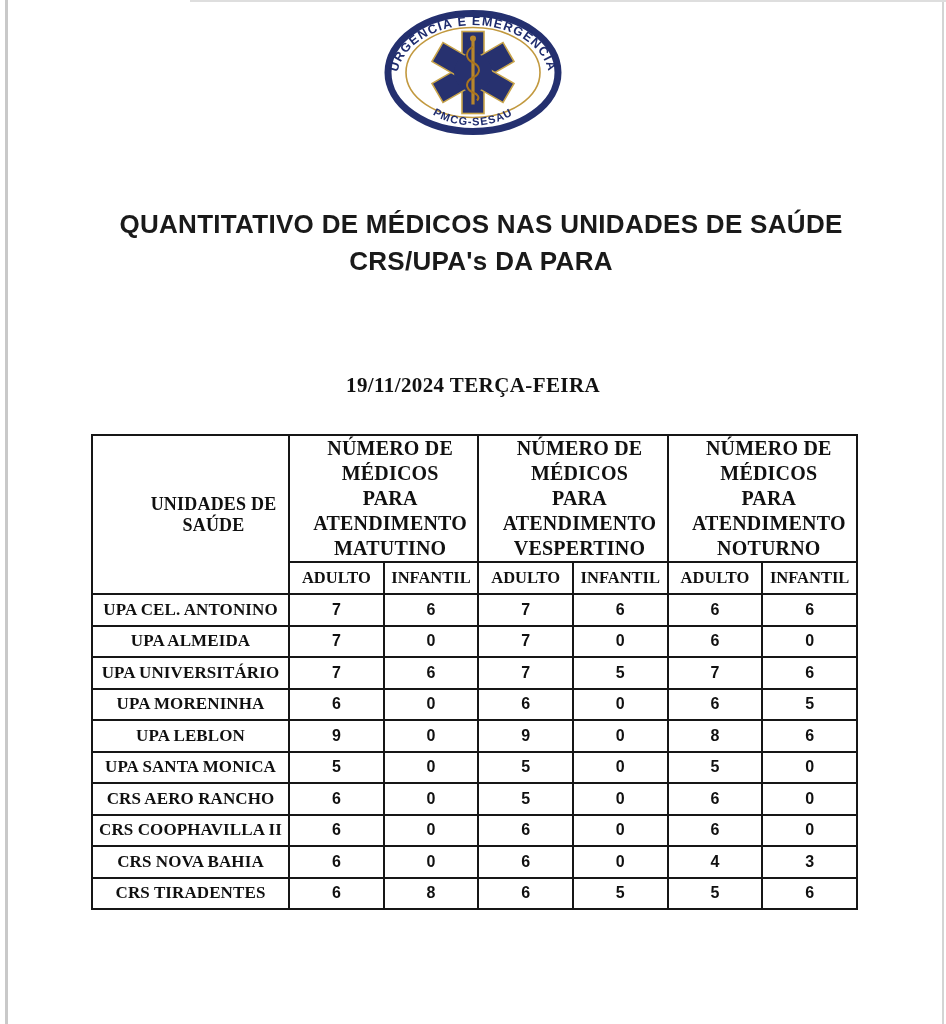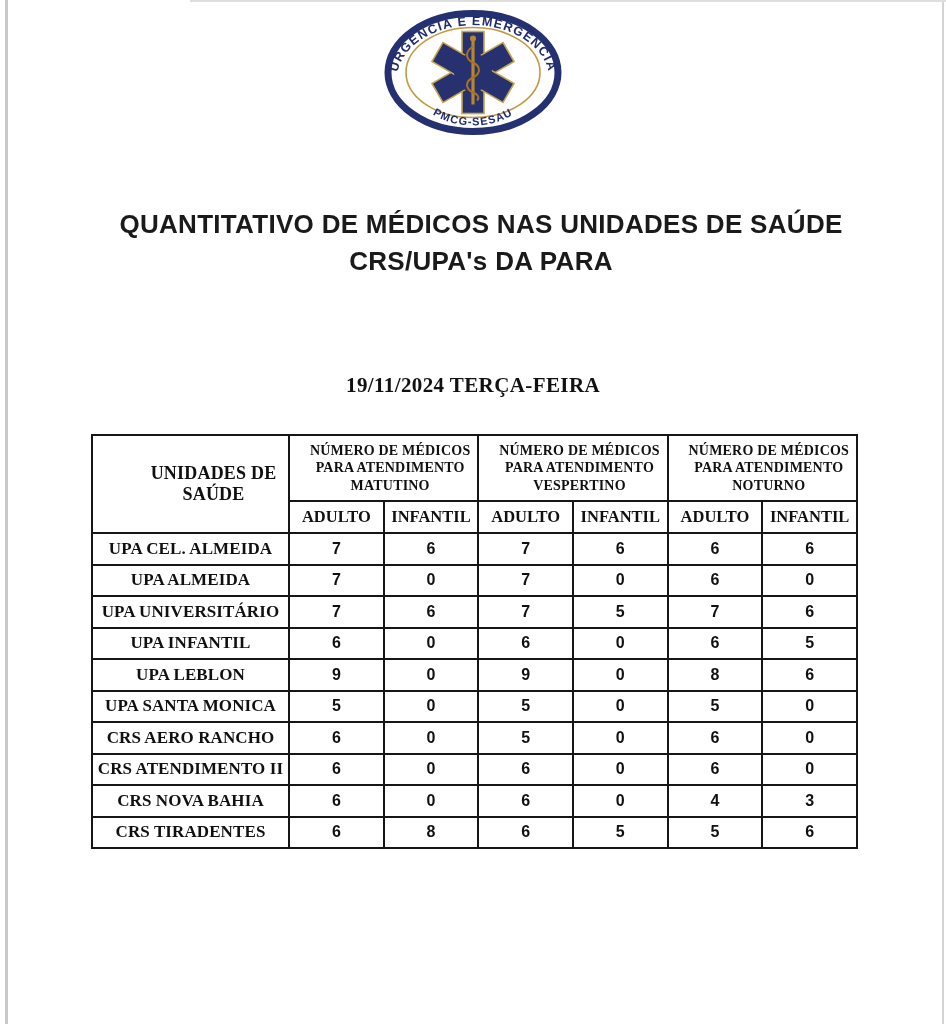--- a/index.html
+++ b/index.html
@@ -71,21 +71,21 @@
     border: 2px solid #161616;
     text-align: center;
     vertical-align: middle;
     padding: 0 2px;
     color: #101010;
   }
   .doc-table .group-h {
     height: 64px;
     font-family: "Liberation Serif", serif;
     font-weight: bold;
-    font-size: 14px;
+    font-size: 20px;
     line-height: 1.25;
     white-space: pre-line;
     letter-spacing: 0.2px;
     padding-left: 15px;
   }
   .doc-table .unit-h {
     font-family: "Liberation Serif", serif;
     font-weight: bold;
     font-size: 18px;
     letter-spacing: 0.2px;
@@ -188,21 +188,21 @@
         <th class="sub-h">ADULTO</th>
         <th class="sub-h">INFANTIL</th>
         <th class="sub-h">ADULTO</th>
         <th class="sub-h">INFANTIL</th>
         <th class="sub-h">ADULTO</th>
         <th class="sub-h">INFANTIL</th>
       </tr>
     </thead>
     <tbody>
       <tr>
-        <th class="unit-cell">UPA CEL. ALMEIDA</th>
+        <th class="unit-cell">UPA CEL. ANTONINO</th>
         <td class="value-cell">7</td>
         <td class="value-cell">6</td>
         <td class="value-cell">7</td>
         <td class="value-cell">6</td>
         <td class="value-cell">6</td>
         <td class="value-cell">6</td>
       </tr>
       <tr>
         <th class="unit-cell">UPA ALMEIDA</th>
         <td class="value-cell">7</td>
@@ -215,21 +215,21 @@
       <tr>
         <th class="unit-cell">UPA UNIVERSITÁRIO</th>
         <td class="value-cell">7</td>
         <td class="value-cell">6</td>
         <td class="value-cell">7</td>
         <td class="value-cell">5</td>
         <td class="value-cell">7</td>
         <td class="value-cell">6</td>
       </tr>
       <tr>
-        <th class="unit-cell">UPA INFANTIL</th>
+        <th class="unit-cell">UPA MORENINHA</th>
         <td class="value-cell">6</td>
         <td class="value-cell">0</td>
         <td class="value-cell">6</td>
         <td class="value-cell">0</td>
         <td class="value-cell">6</td>
         <td class="value-cell">5</td>
       </tr>
       <tr>
         <th class="unit-cell">UPA LEBLON</th>
         <td class="value-cell">9</td>
@@ -251,21 +251,21 @@
       <tr>
         <th class="unit-cell">CRS AERO RANCHO</th>
         <td class="value-cell">6</td>
         <td class="value-cell">0</td>
         <td class="value-cell">5</td>
         <td class="value-cell">0</td>
         <td class="value-cell">6</td>
         <td class="value-cell">0</td>
       </tr>
       <tr>
-        <th class="unit-cell">CRS ATENDIMENTO II</th>
+        <th class="unit-cell">CRS COOPHAVILLA II</th>
         <td class="value-cell">6</td>
         <td class="value-cell">0</td>
         <td class="value-cell">6</td>
         <td class="value-cell">0</td>
         <td class="value-cell">6</td>
         <td class="value-cell">0</td>
       </tr>
       <tr>
         <th class="unit-cell">CRS NOVA BAHIA</th>
         <td class="value-cell">6</td>

